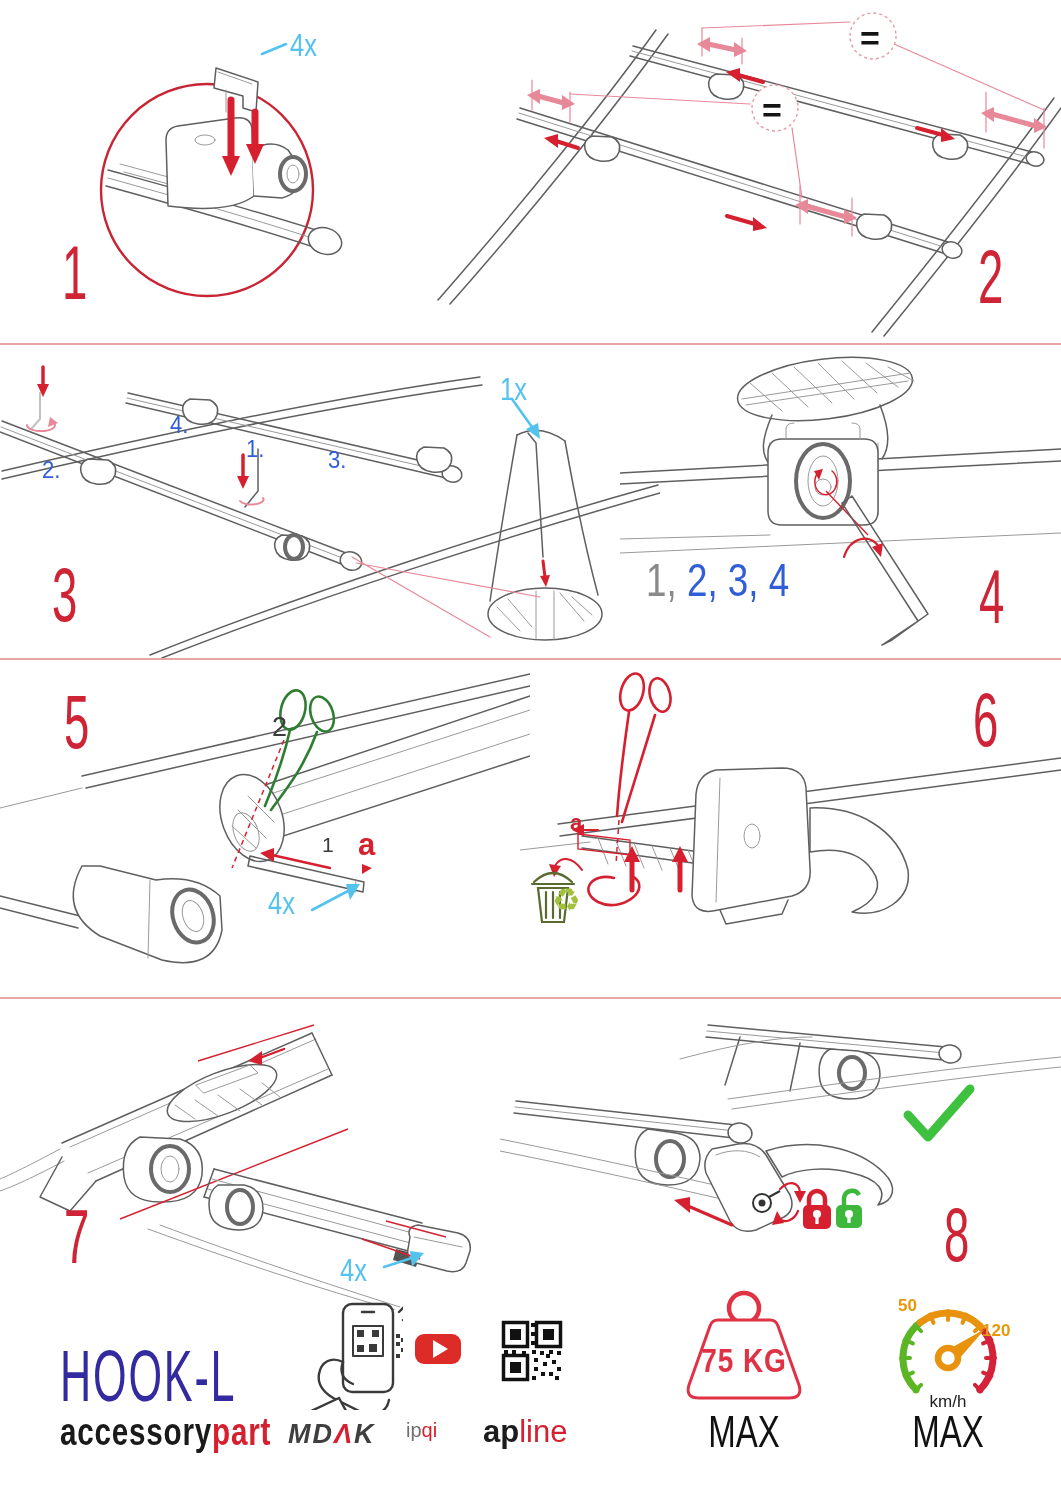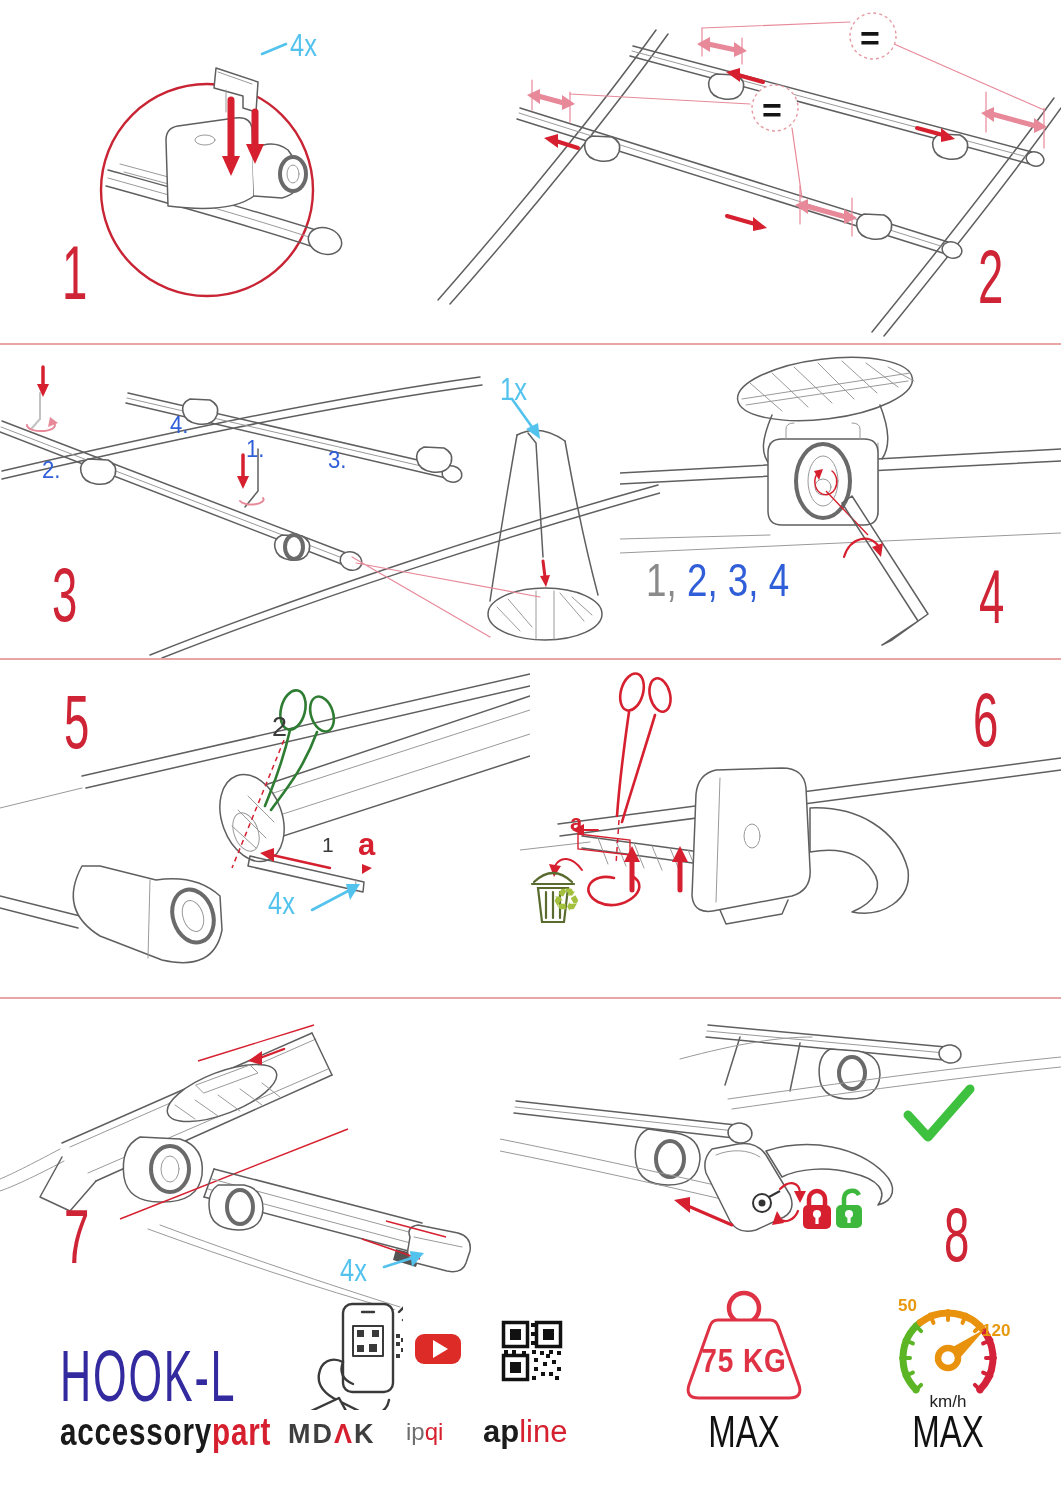--- a/index.html
+++ b/index.html
@@ -40,23 +40,23 @@
   .dk  { color:#3a3a3a; font-weight:500; }
   .rd  { color:#d6202f; font-weight:600; }
   .recy { color:#a3c13c; font-size:32px; }
 
   
   .hookl { font-size:72px; font-weight:500; color:#322a9e; letter-spacing:3px;
            transform:scaleX(.6); transform-origin:left top; }
   .brand { font-size:38px; font-weight:600; letter-spacing:1px; color:#1a1a1a;
            transform:scaleX(.78); transform-origin:left top; }
   .brand .r { color:#d6202f; }
-  .mdak { font-size:27px; font-weight:700; letter-spacing:2px; color:#3f3f3f; }
+  .mdak { font-size:27px; font-weight:700; letter-spacing:2px; color:#3f3f3f;font-style:italic; }
   .mdak .r { color:#d6202f; }
-  .ipqi { font-size:24px; font-weight:400; color:#6f6f6f; }
+  .ipqi { font-size:20px; font-weight:400; color:#6f6f6f; }
   .ipqi .r { color:#d6202f; }
   .apline { font-size:31px; color:#1c1c1c; font-weight:700; }
   .apline .r { color:#d6202f; font-weight:400; }
   .maxlabel { font-size:44px; font-weight:500; color:#111; transform:scaleX(.75); transform-origin:center top; text-align:center; }
   .kg { font-size:33px; font-weight:600; letter-spacing:1px; color:#e03245; transform:scaleX(.85); transform-origin:center top; text-align:center; }
   .gaugelbl { font-size:17px; font-weight:600; color:#e8980c; }
   .kmh { font-size:17px; font-weight:500; color:#222; text-align:center; }
   .center-box { position:absolute; text-align:center; }
   .yt { position:absolute; left:415px; top:1334px; width:46px; height:30px; background:#dd2b27; border-radius:9px; }
   .yt span { position:absolute; left:18px; top:6px; width:0; height:0;

